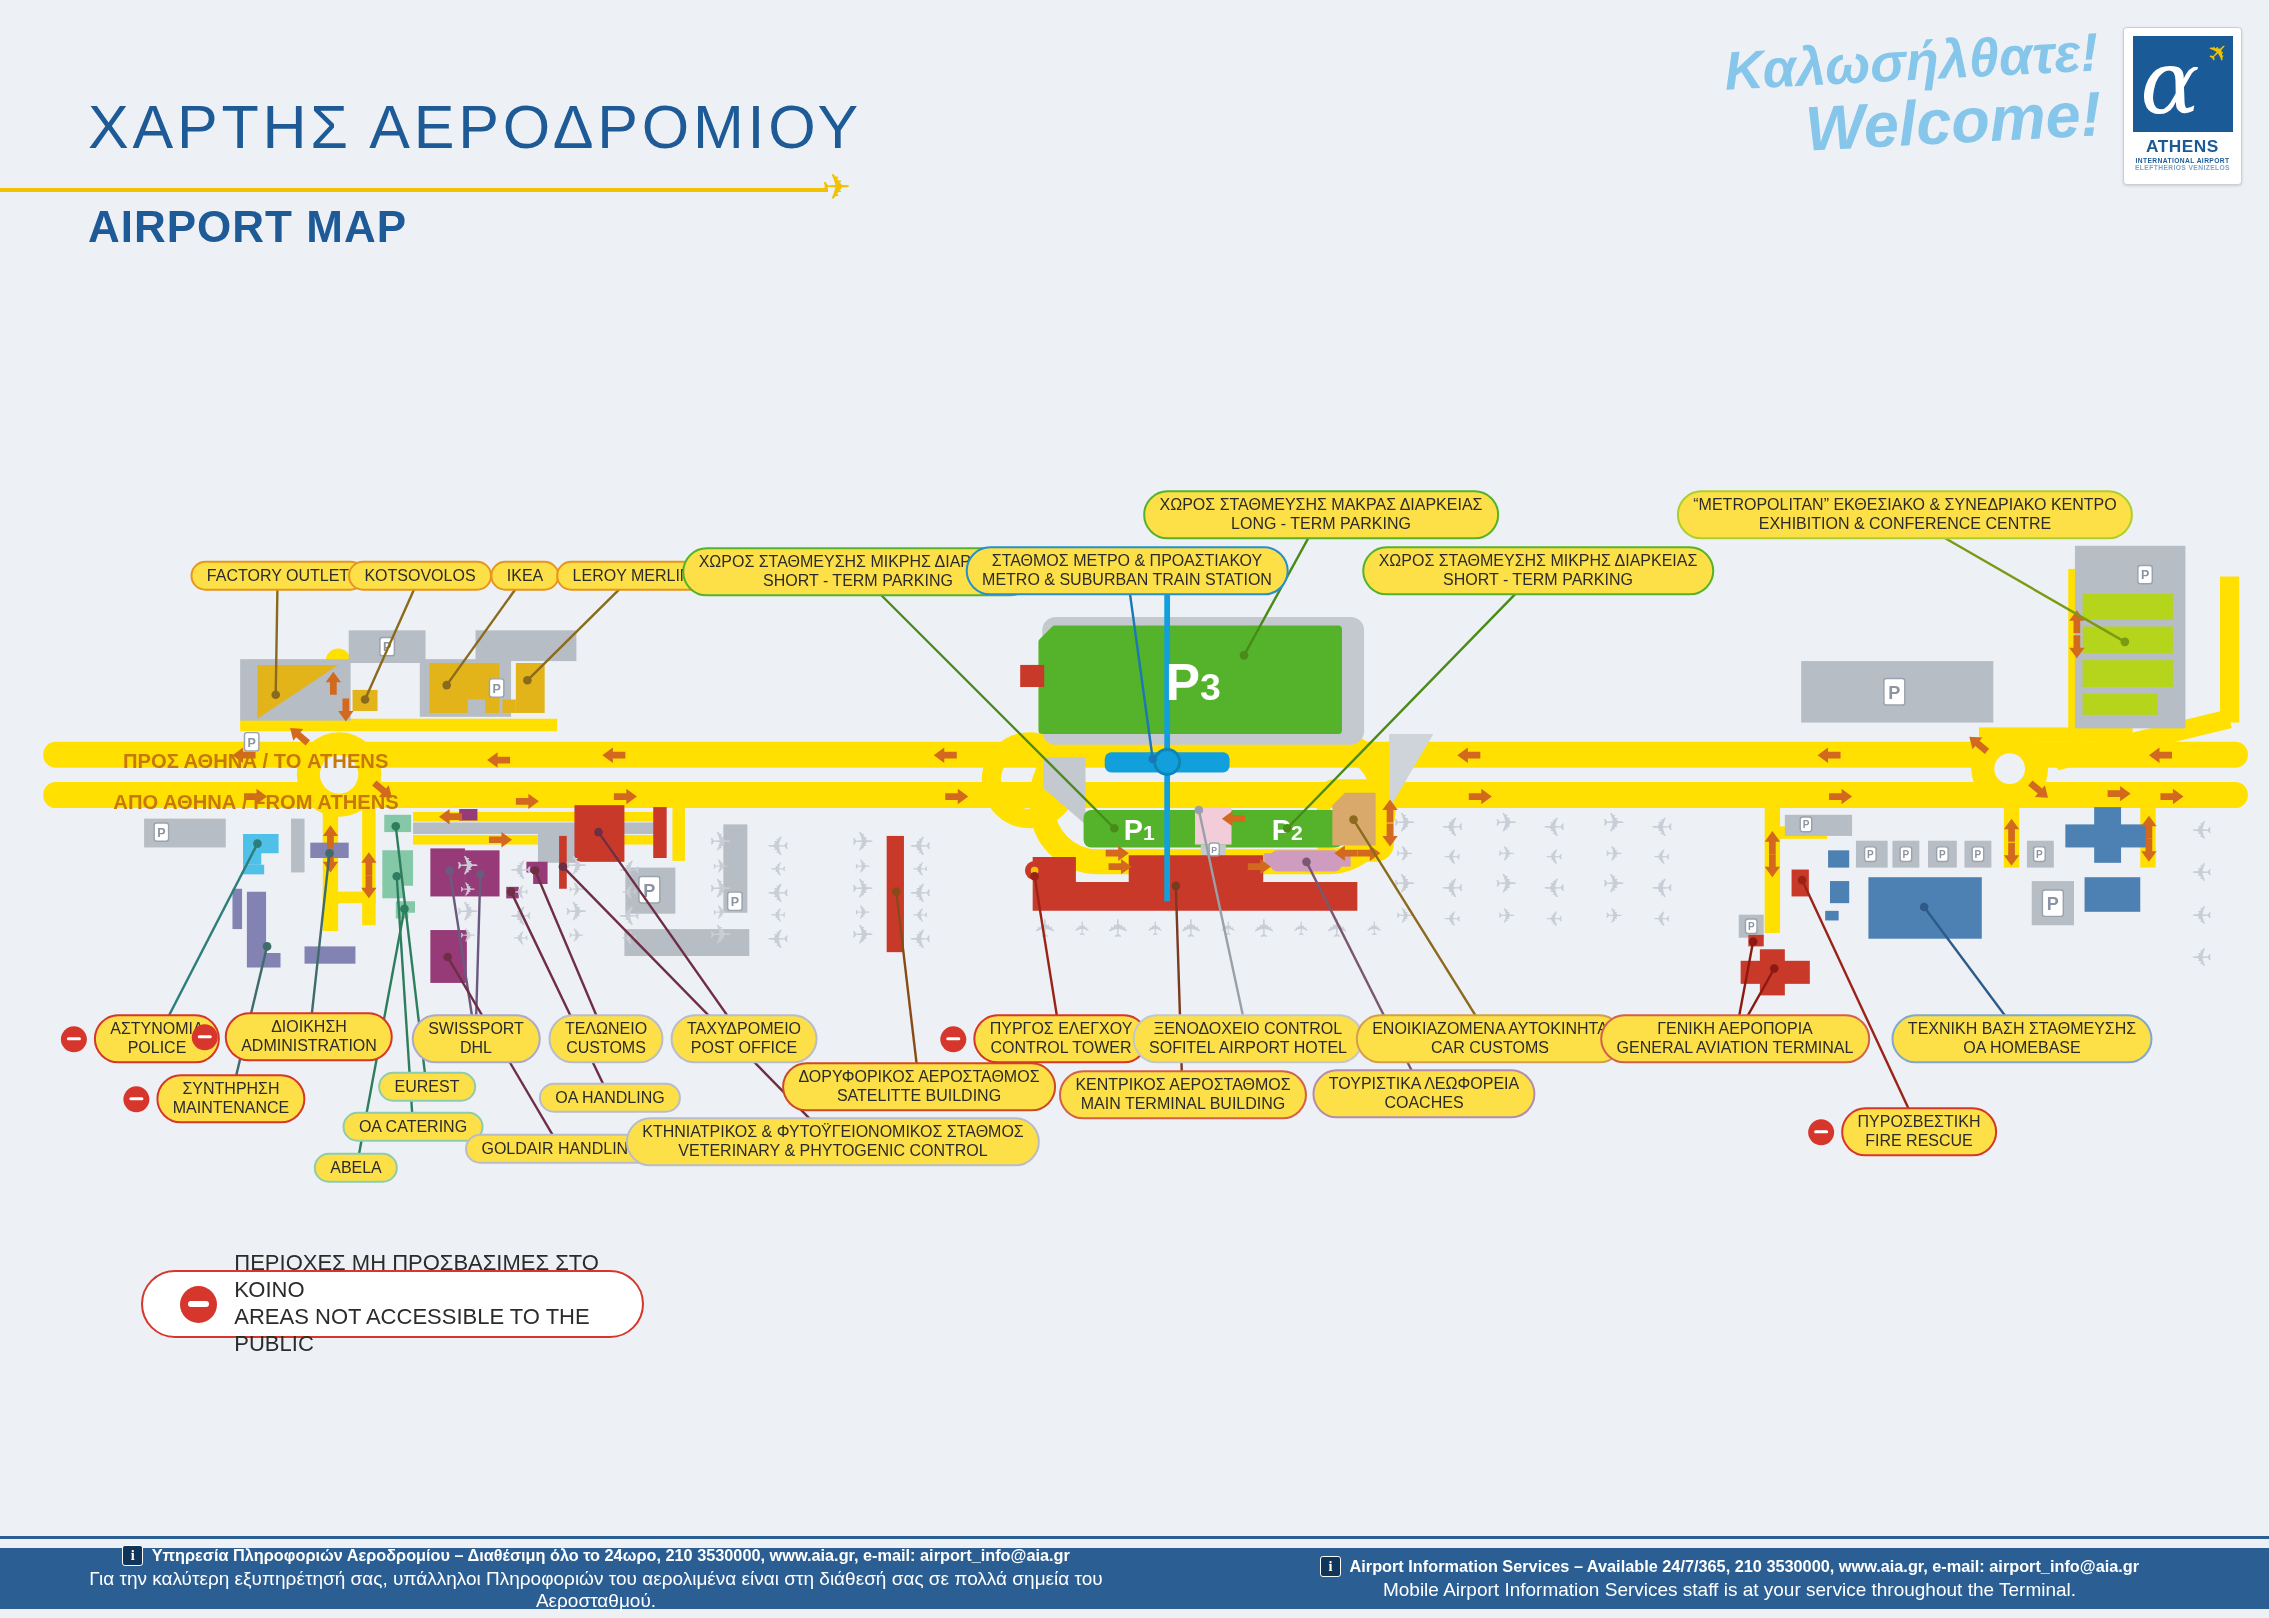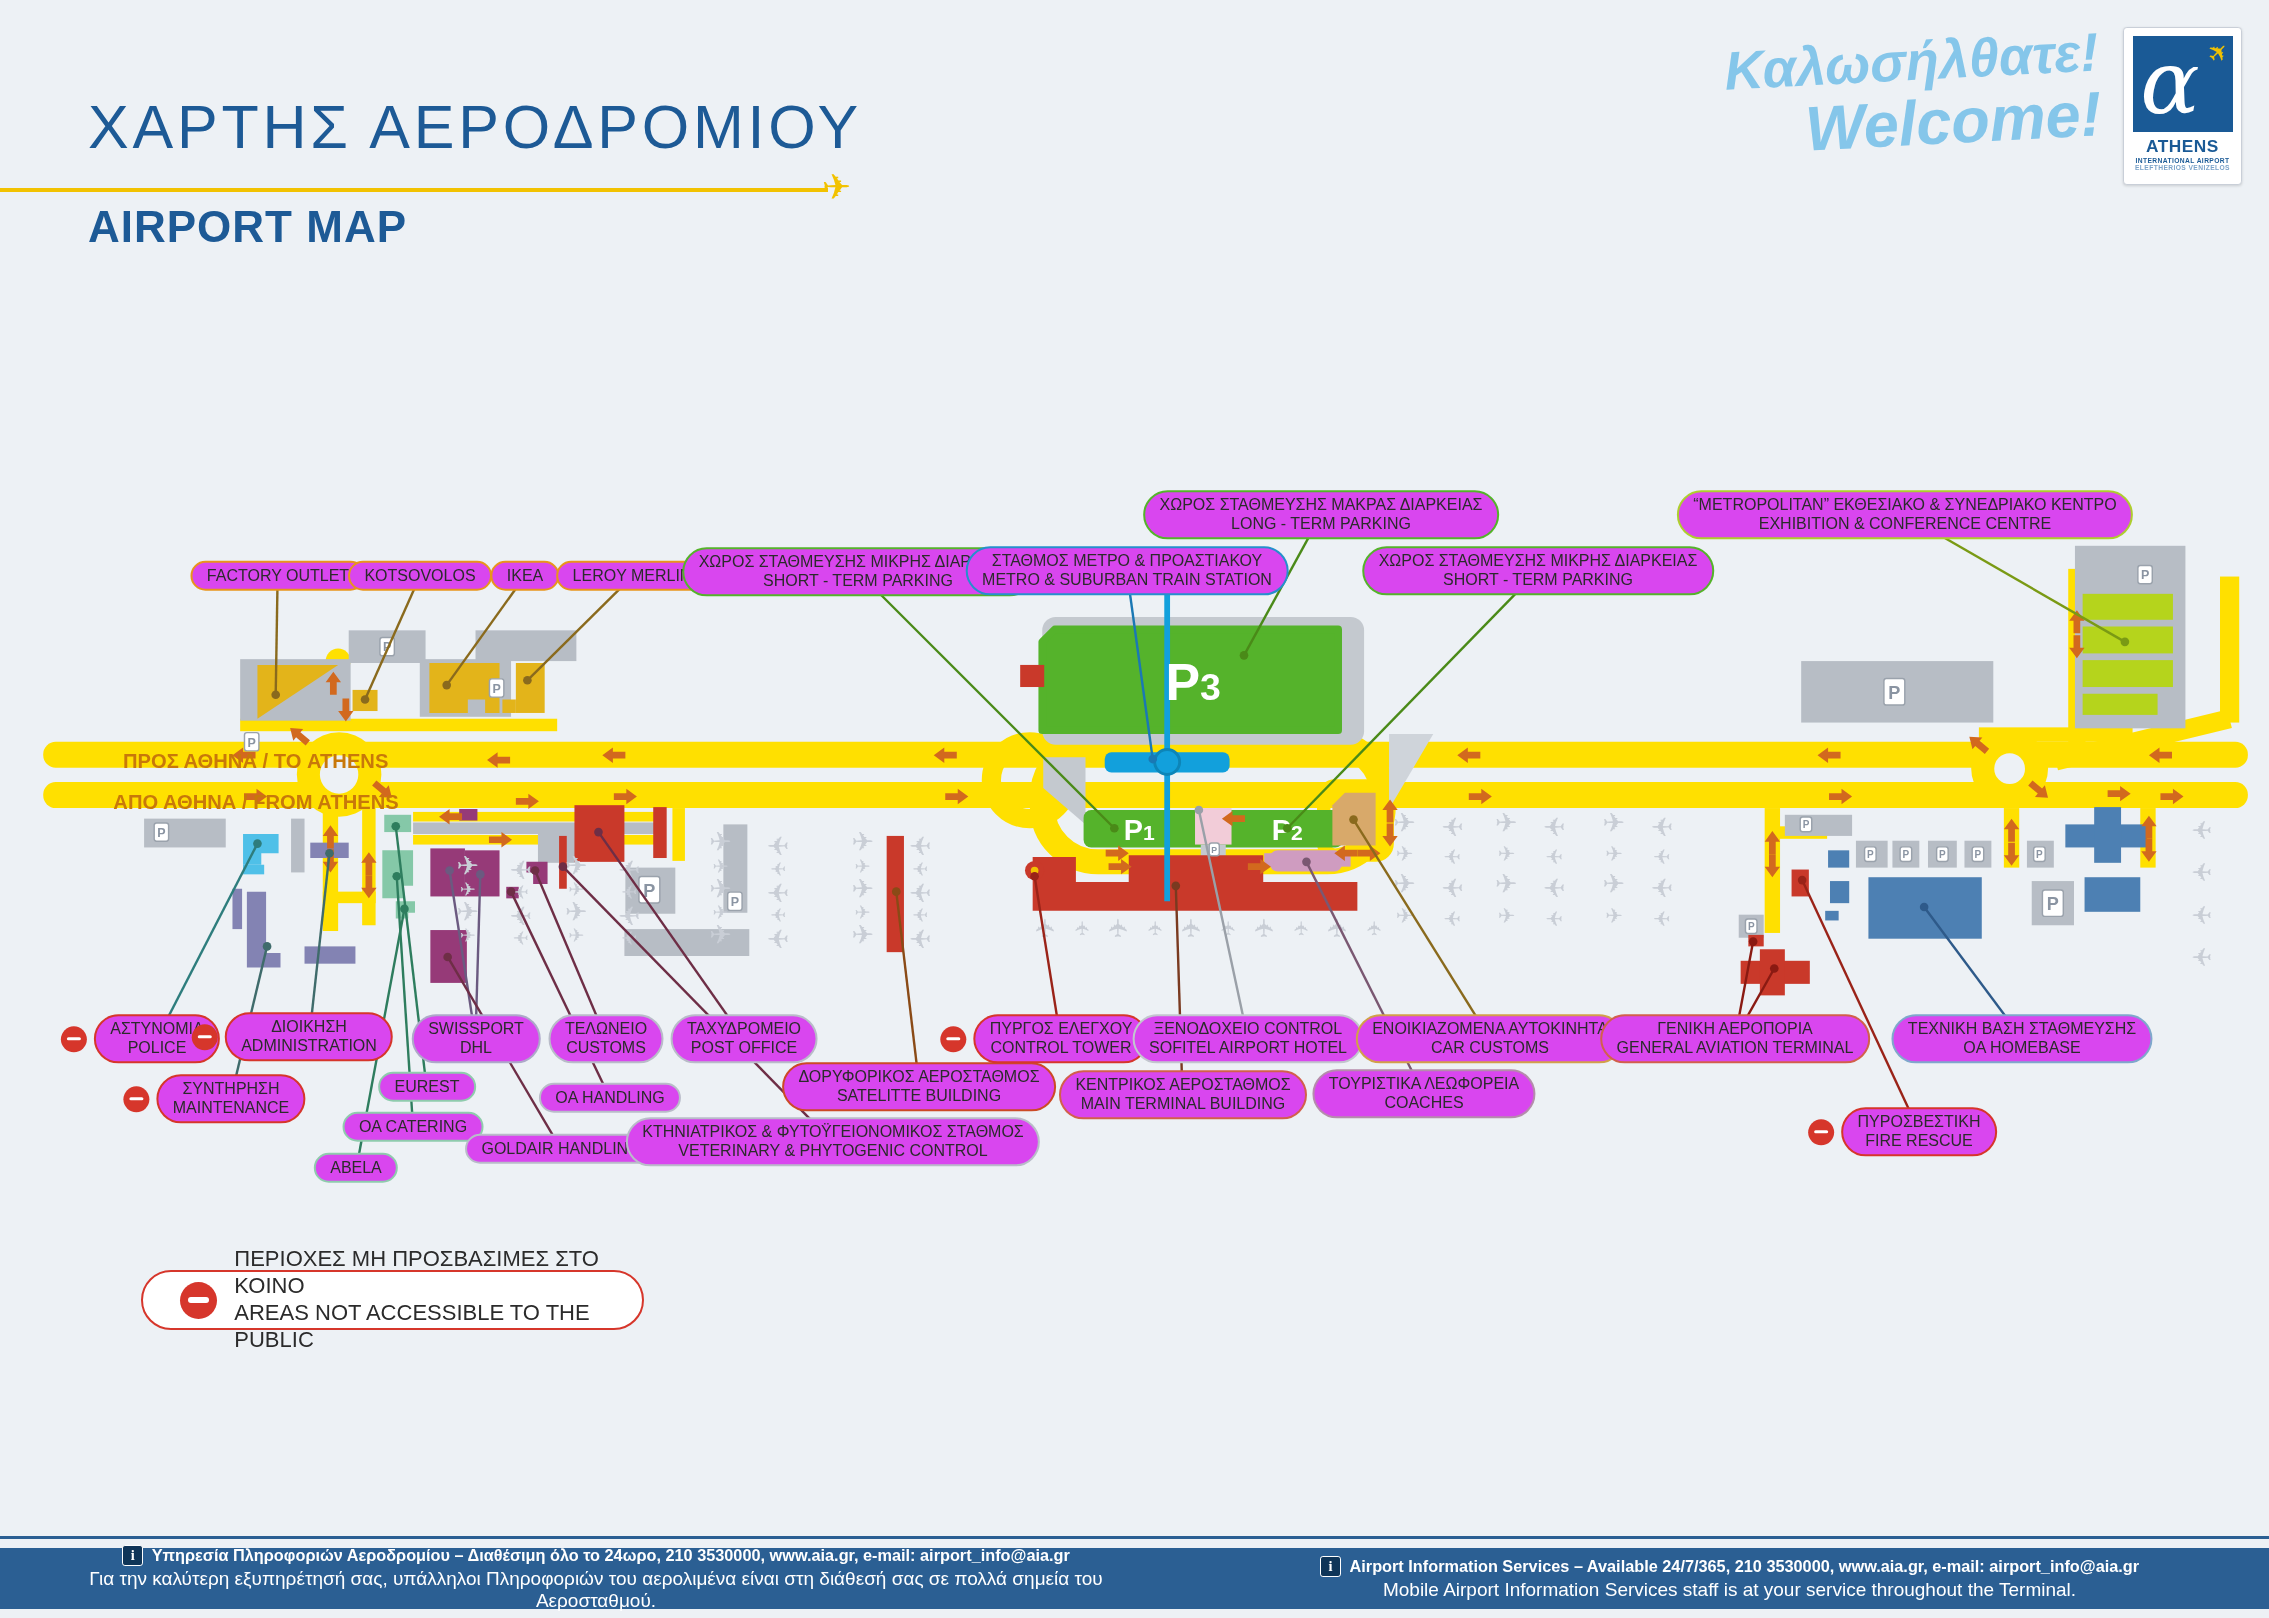--- a/index.html
+++ b/index.html
@@ -24,28 +24,28 @@
   .logo-alpha{position:absolute;left:7.7px;top:3.8px;font-size:88px;color:#fff;font-style:italic;
     font-family:"DejaVu Serif",serif;line-height:1;}
   .logo-jet{position:absolute;right:3.8px;top:1.9px;font-size:25px;color:#f2c200;
     transform:rotate(-45deg);font-family:"DejaVu Sans",sans-serif;}
   .logo-name{font-size:17.3px;font-weight:800;color:#1a5a96;margin-top:4.8px;letter-spacing:0.5px;}
   .logo-sub{font-size:6.7px;font-weight:700;color:#1a5a96;letter-spacing:0.4px;}
   .logo-sub2{font-size:6.7px;font-weight:700;color:#7ba3c9;letter-spacing:0.4px;}
   
   #map-svg{position:absolute;left:0;top:0;width:2269px;height:1619px;}
   #callouts{position:absolute;left:0;top:0;width:2269px;height:1619px;pointer-events:none;}
-  .pill{position:absolute;transform:translate(-50%,-50%);background:#d946ef;border:2.9px solid #999;
+  .pill{position:absolute;transform:translate(-50%,-50%);background:#fde047;border:2.9px solid #999;
     border-radius:29px;padding:3.8px 14.4px;text-align:center;font-size:16px;line-height:1.18;
     color:#2b2b2b;white-space:nowrap;font-weight:500;}
   .pill .ne{position:absolute;left:-35px;top:50%;transform:translateY(-50%);width:26px;height:26px;
     border-radius:50%;background:#d6362b;}
   .pill .ne:after{content:"";position:absolute;left:5.8px;top:11px;width:14.4px;height:3.8px;background:#fff;border-radius:1.9px;}
   
-  .legend{position:absolute;left:141px;top:1270px;width:503px;height:60px;background:#fff;
+  .legend{position:absolute;left:141px;top:1270px;width:503px;height:68px;background:#fff;
     border:2.9px solid #d6362b;border-radius:42px;display:flex;align-items:center;gap:17.3px;
     padding:0 9.6px 0 37px;box-sizing:border-box;}
   .legend .ne-big{flex:0 0 37px;width:37px;height:37px;border-radius:50%;background:#d6362b;position:relative;}
   .legend .ne-big:after{content:"";position:absolute;left:7.7px;top:15.4px;width:21px;height:5.8px;background:#fff;border-radius:2.9px;}
   .legend .ltxt{font-size:22px;color:#2b2b2b;line-height:1.22;font-weight:500;}
   
   .footer-line{position:absolute;left:0;top:1536px;width:2269px;height:2.9px;background:#2b5f93;}
   .footer{position:absolute;left:0;top:1548px;width:2269px;height:61px;background:#2b5f93;color:#fff;}
   .fblock{position:absolute;top:0;height:100%;display:flex;flex-direction:column;justify-content:center;
     text-align:center;gap:2.9px;}

